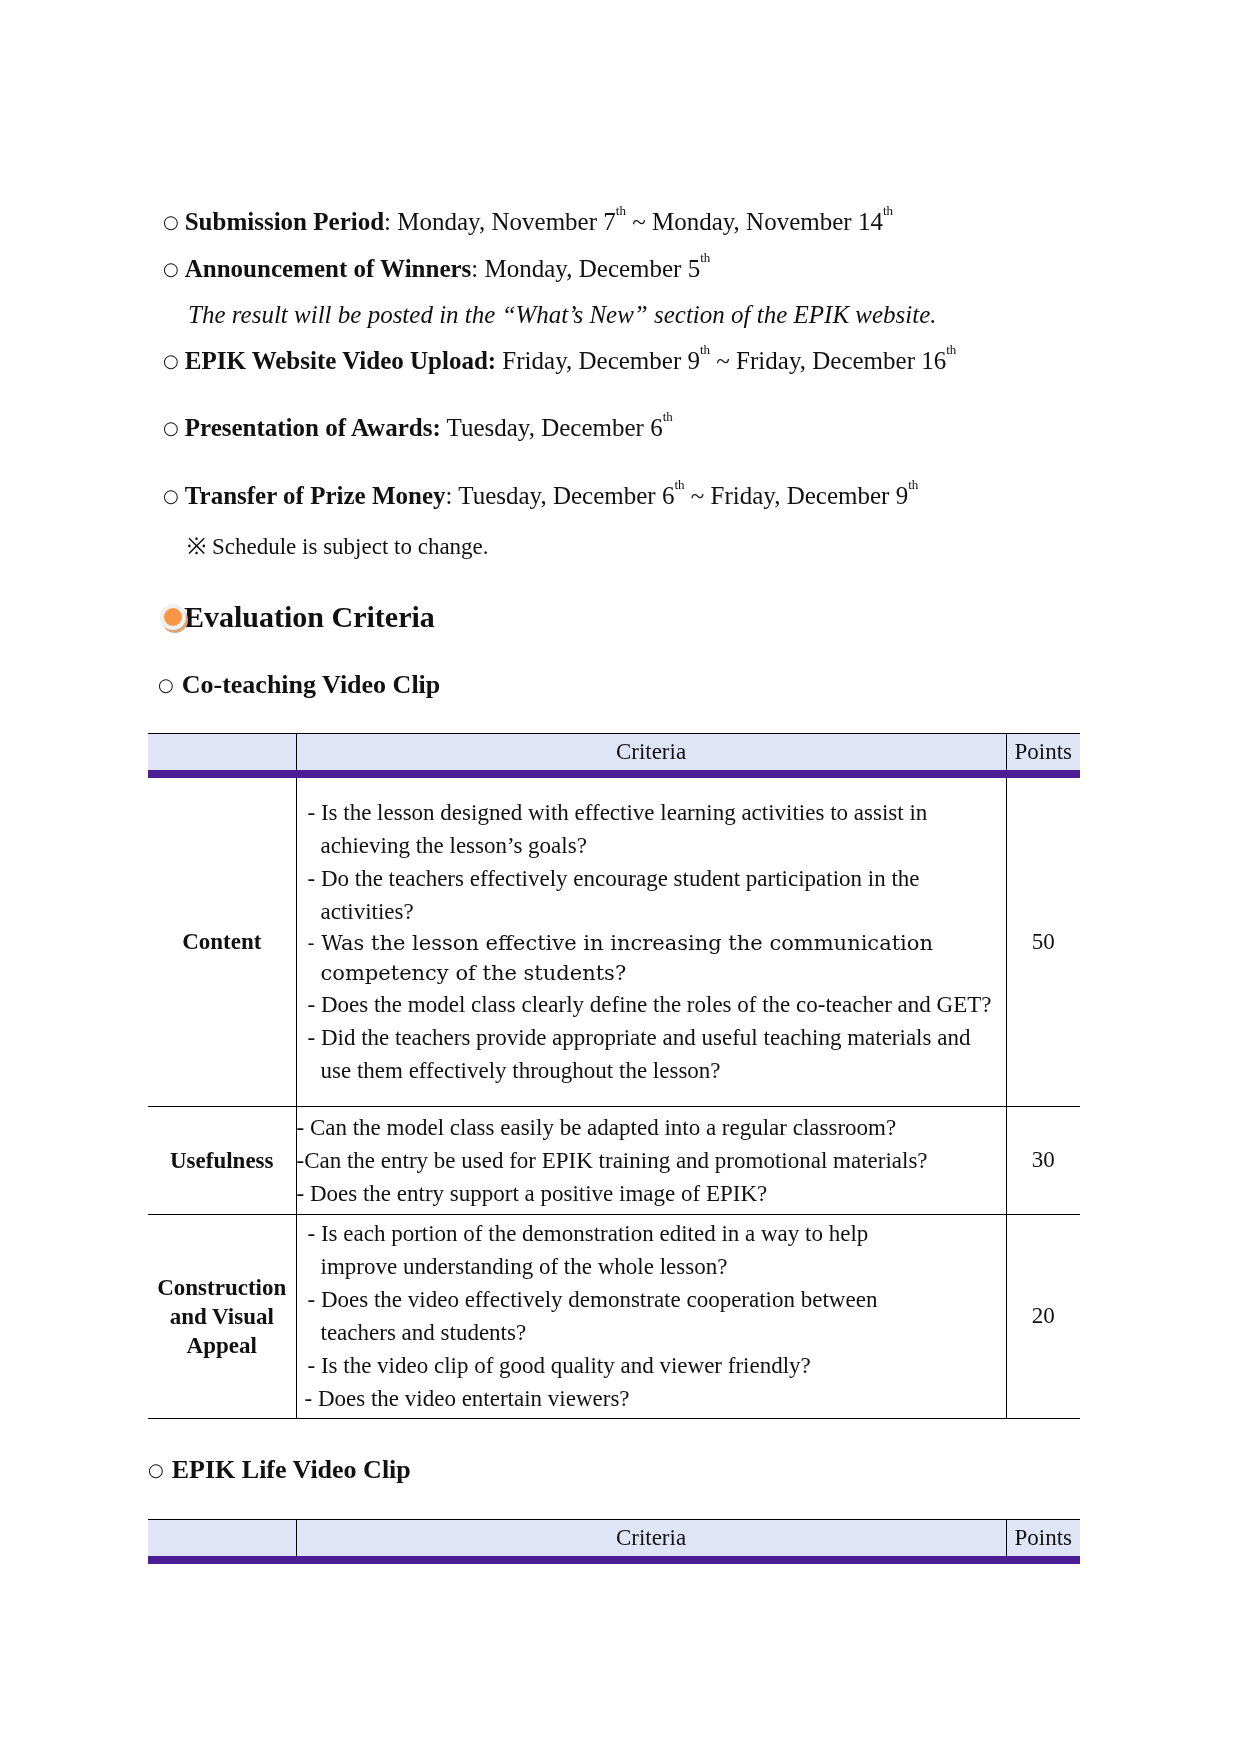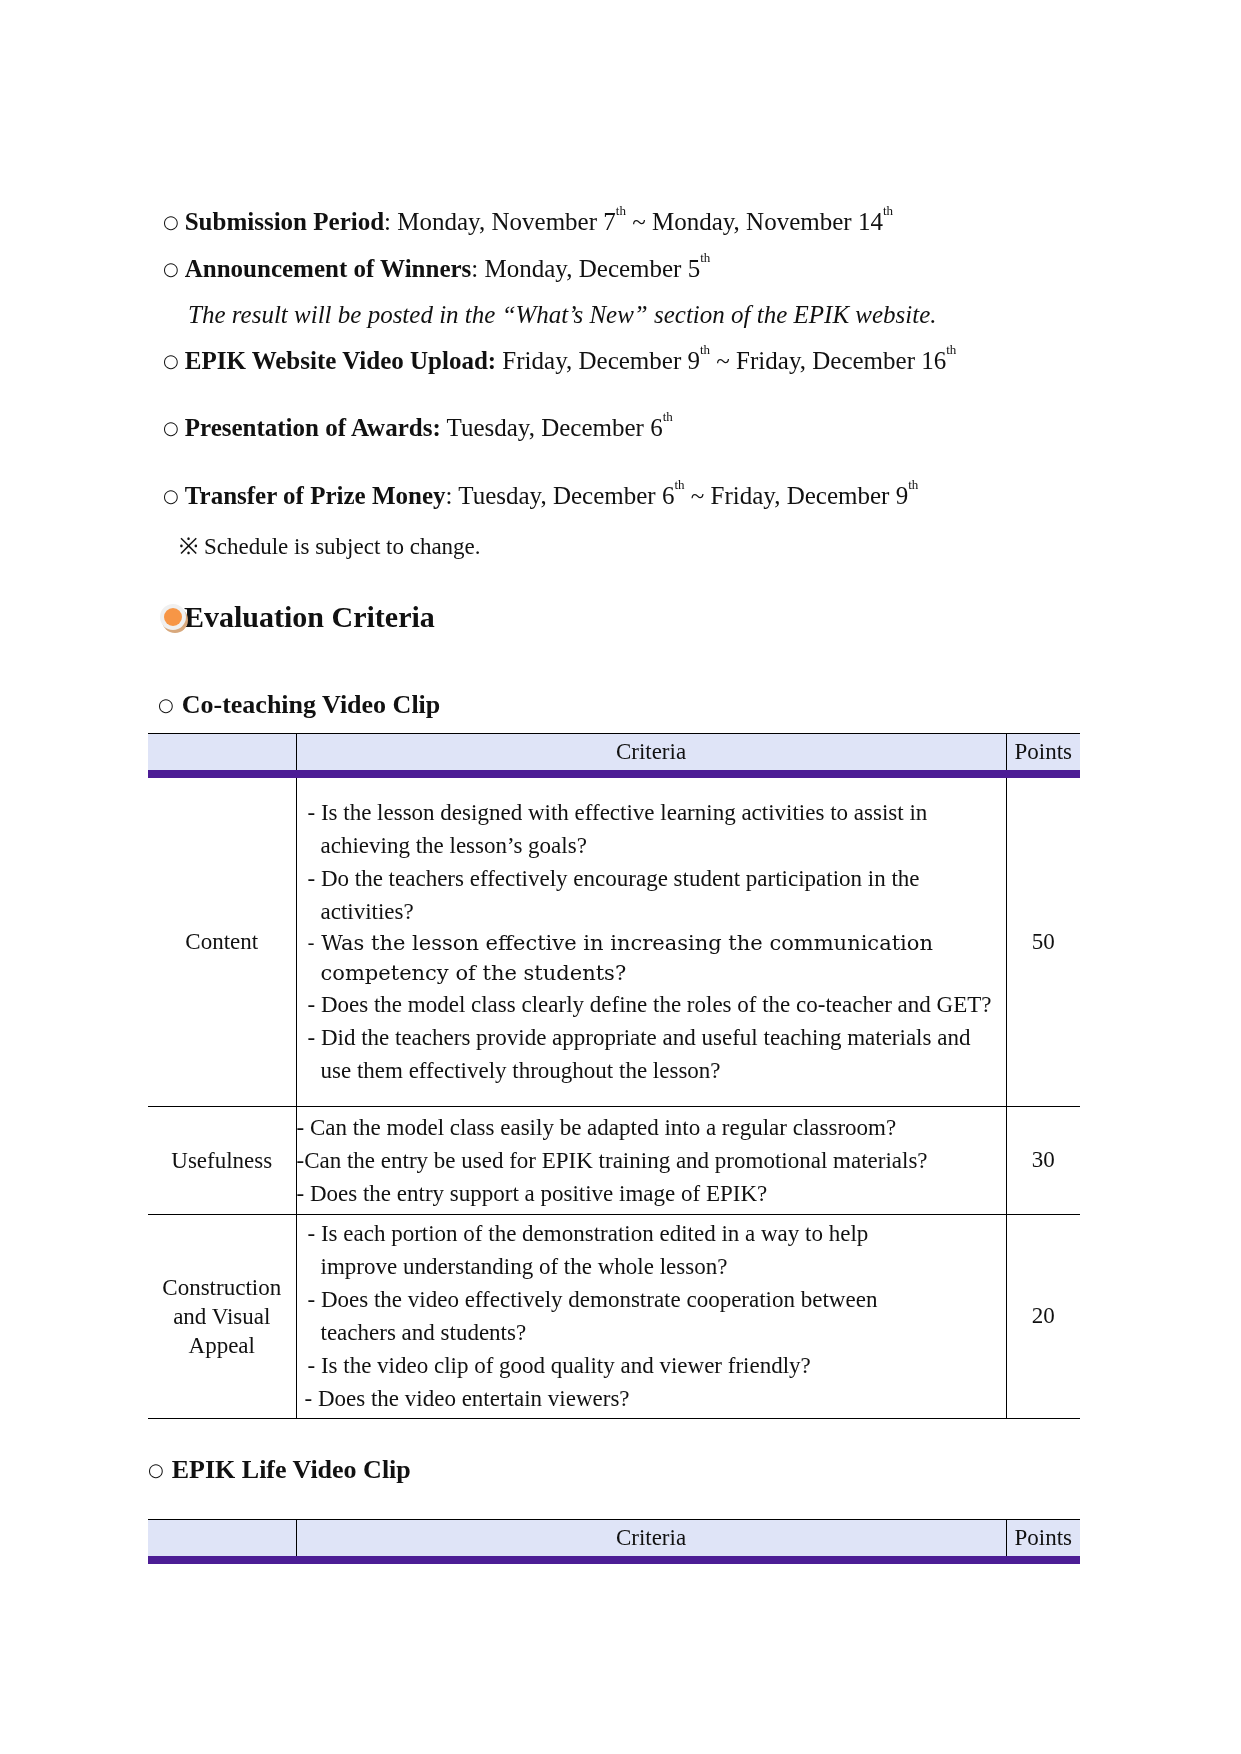--- a/index.html
+++ b/index.html
@@ -34,21 +34,21 @@
   }
   table.crit th, table.crit td { padding: 0; vertical-align: middle; }
   table.crit thead th {
     background: #dfe4f7; font-weight: normal; height: 36px; border-top: 1.5px solid #000;
     border-bottom: 8px solid #4c1d95; text-align: center; line-height: 34px;
   }
   table.crit col.c1 { width: 148px; }
   table.crit col.c3 { width: 74px; }
   table.crit .vl { border-left: 1.5px solid #000; }
   table.crit tbody td { border-bottom: 1.5px solid #000; }
-  table.crit td.cat { text-align: center; line-height: 29px; }
+  table.crit td.cat { text-align: center; line-height: 29px; font-weight: bold; }
   table.crit td.pts { text-align: center; }
   table.crit td.items { padding: 2px 0 2px 0; }
   .item { line-height: 33px; padding-left: 24px; text-indent: -13px; }
   .item.tight { padding-left: 12px; text-indent: -12px; }
   .item .wide { font-family: "DejaVu Serif", serif; font-size: 21px; }
   .ln { display: block; line-height: 33px; }
 </style>
 </head>
 <body>
 
@@ -69,28 +69,28 @@
   </div>
 
   <div class="sched" style="top:413px;">
     <span class="bullet">○</span><b>Presentation of Awards:</b><span> </span><span>Tuesday, December 6</span><sup>th</sup>
   </div>
 
   <div class="sched" style="top:481px;">
     <span class="bullet">○</span><b>Transfer of Prize Money</b><span>: </span><span>Tuesday, December 6</span><sup>th</sup><span> ~ Friday, December 9</span><sup>th</sup>
   </div>
 
-  <div class="note" style="top:533px;">※ Schedule is subject to change.</div>
+  <div class="note" style="top:533px;margin-left:8px;">※ Schedule is subject to change.</div>
 
   <div class="section-title">
     <span class="orange-dot"></span>
     <span style="margin-left:-2px;">Evaluation Criteria</span>
   </div>
 
-  <div class="sub-title" style="left:158px; top:690px;text-align:right;">
+  <div class="sub-title" style="left:158px; top:670px;text-align:right;">
     <span class="bullet">○</span><span>Co-teaching Video Clip</span>
   </div>
 
   <table class="crit" style="top:733px;">
     <colgroup>
         <col class="c1">
         <col class="c2">
         <col class="c3">
       </colgroup>
     <thead>

